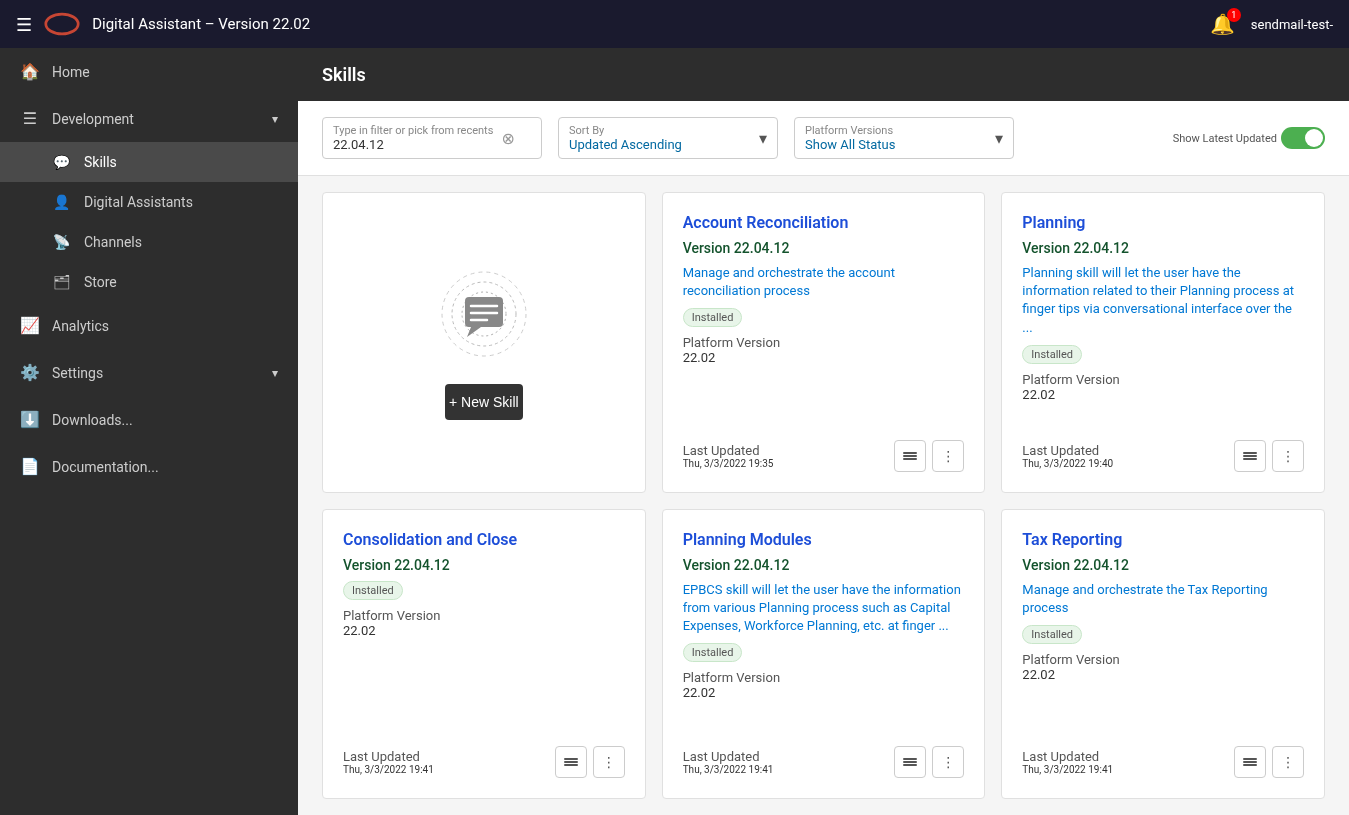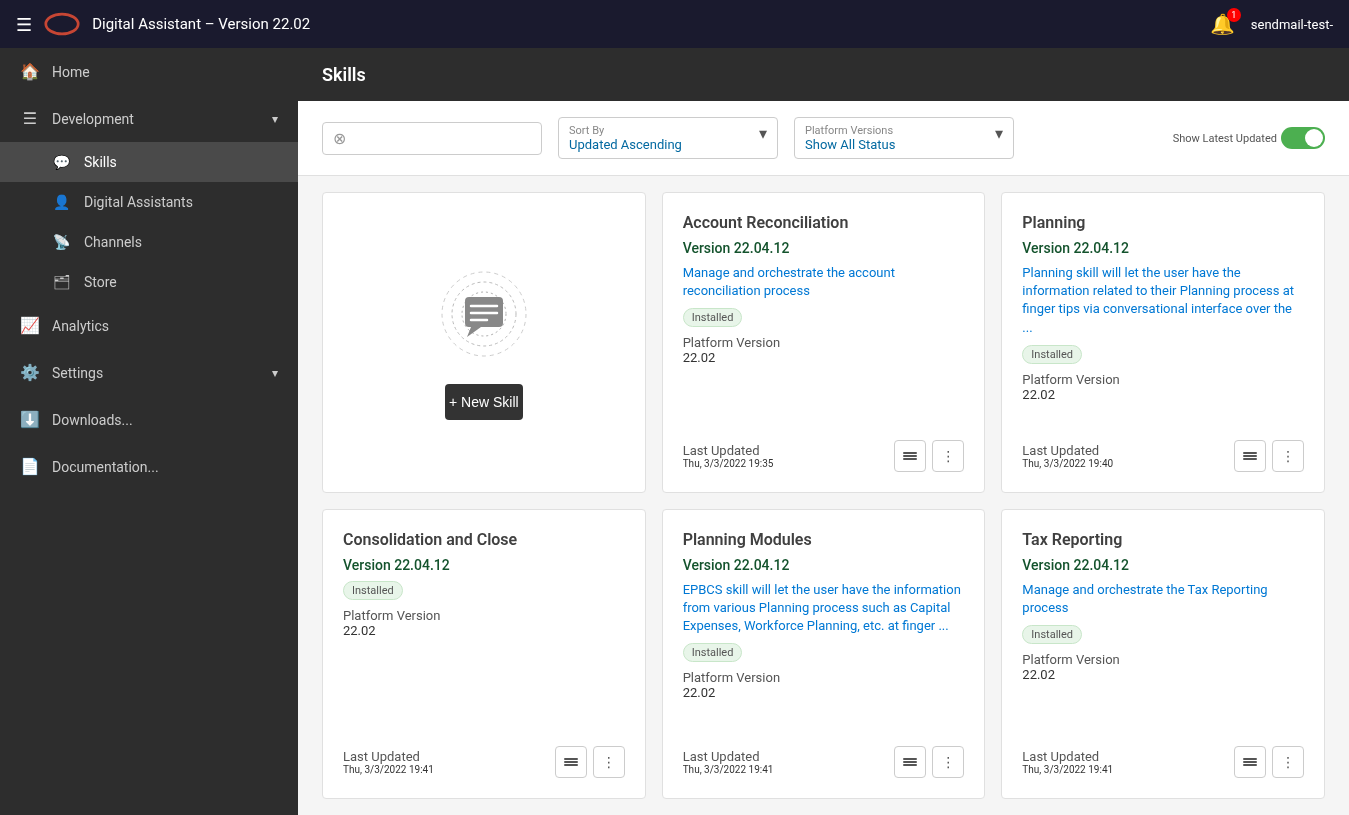--- a/index.html
+++ b/index.html
@@ -100,21 +100,21 @@
       padding: 6px 10px;
       gap: 8px;
       min-width: 220px;
     }
     .filter-input-label { font-size: 11px; color: #888; }
     .filter-input-value { font-size: 13px; color: #333; }
     .filter-input-clear { color: #999; cursor: pointer; font-size: 16px; }
 
     .filter-select-wrap {
       display: flex;
-      align-items: flex-start;
+      align-items: center;
       border: 1px solid #ccc;
       border-radius: 4px;
       padding: 6px 10px;
       gap: 8px;
       min-width: 220px;
       cursor: pointer;
     }
     .filter-select-inner { flex: 1; }
     .filter-select-label { font-size: 11px; color: #888; }
     .filter-select-value { font-size: 13px; color: #0369a1; }
@@ -159,21 +159,21 @@
     .skill-card {
       background: white;
       border-radius: 4px;
       border: 1px solid #e0e0e0;
       padding: 20px;
       display: flex;
       flex-direction: column;
       gap: 8px;
       min-height: 260px;
     }
-    .skill-card-name { font-size: 16px; font-weight: 600; color: #404040; }
+    .skill-card-name { font-size: 16px; font-weight: 600; color: #1d4ed8; }
     .skill-card-version { font-size: 14px; color: #14532d; font-weight: 500; }
     .skill-card-desc { font-size: 13px; color: #0078d4; line-height: 1.4; }
     .skill-badge {
       display: inline-block;
       background: #e8f5e9;
       color: #555;
       font-size: 11px;
       padding: 2px 8px;
       border-radius: 12px;
       border: 1px solid #c8e6c9;
@@ -311,20 +311,24 @@
   </nav>
 
   <div class="content">
 
     <div class="page-header">
       <span>Skills</span>
     </div>
 
     <div class="filter-bar">
       <div class="filter-input-wrap">
+        <div>
+          <div class="filter-input-label">Type in filter or pick from recents</div>
+          <div class="filter-input-value">22.04.12</div>
+        </div>
         <span class="filter-input-clear">⊗</span>
       </div>
 
       <div class="filter-select-wrap">
         <div class="filter-select-inner">
           <div class="filter-select-label">Sort By</div>
           <div class="filter-select-value">Updated Ascending</div>
         </div>
         <span class="filter-select-arrow">▾</span>
       </div>

